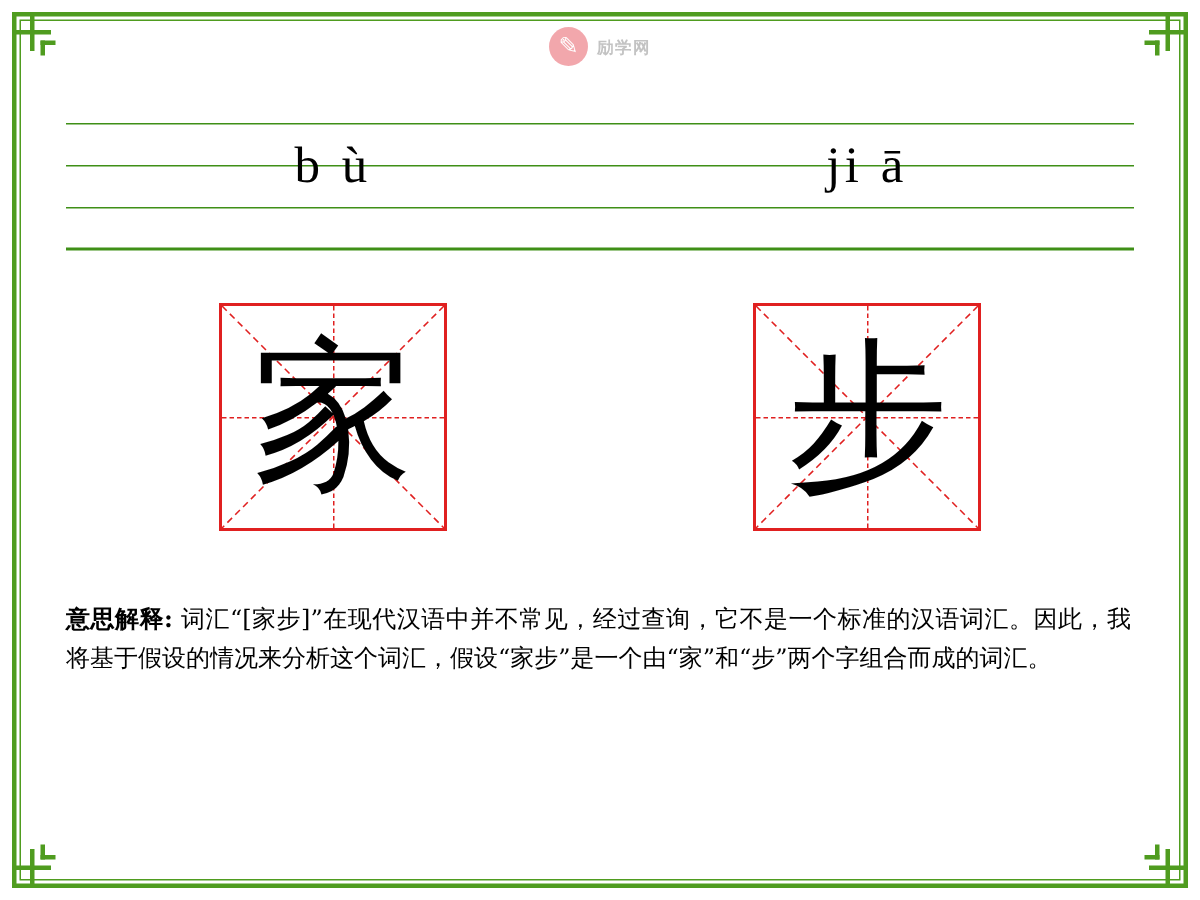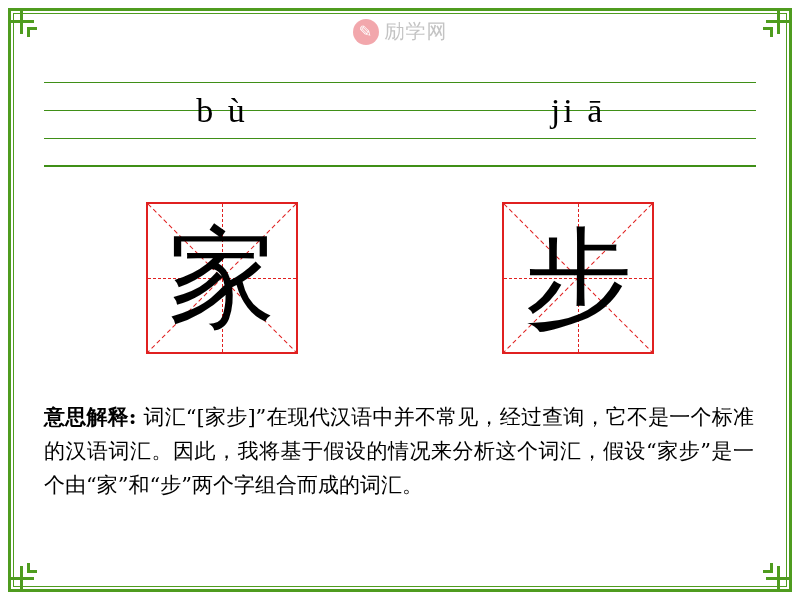--- a/index.html
+++ b/index.html
@@ -104,22 +104,22 @@
     display: flex;
     align-items: center;
     justify-content: center;
     color: #ffffff;
     font-size: 16px;
     font-family: "Liberation Serif", serif;
     opacity: 0.55;
   }
   .wm-text {
     font-family: "Liberation Sans", sans-serif;
-    font-size: 20px;
-    font-weight: normal;
+    font-size: 11px;
+    font-weight: bold;
     color: #b9b9b9;
     opacity: 0.85;
     letter-spacing: 1px;
   }
 
   
   .staff {
     position: absolute;
     left: 44px;
     right: 44px;
@@ -208,21 +208,21 @@
     color: #000000;
   }
 
   
   .explain {
     position: absolute;
     left: 44px;
     right: 46px;
     top: 400px;
     font-family: "DejaVu Serif", serif;
-    font-size: 21px;
+    font-size: 16px;
     line-height: 1.62;
     color: #000000;
     text-align: justify;
   }
   .explain .lead {
     font-weight: bold;
   }
 </style>
 </head>
 <body>

